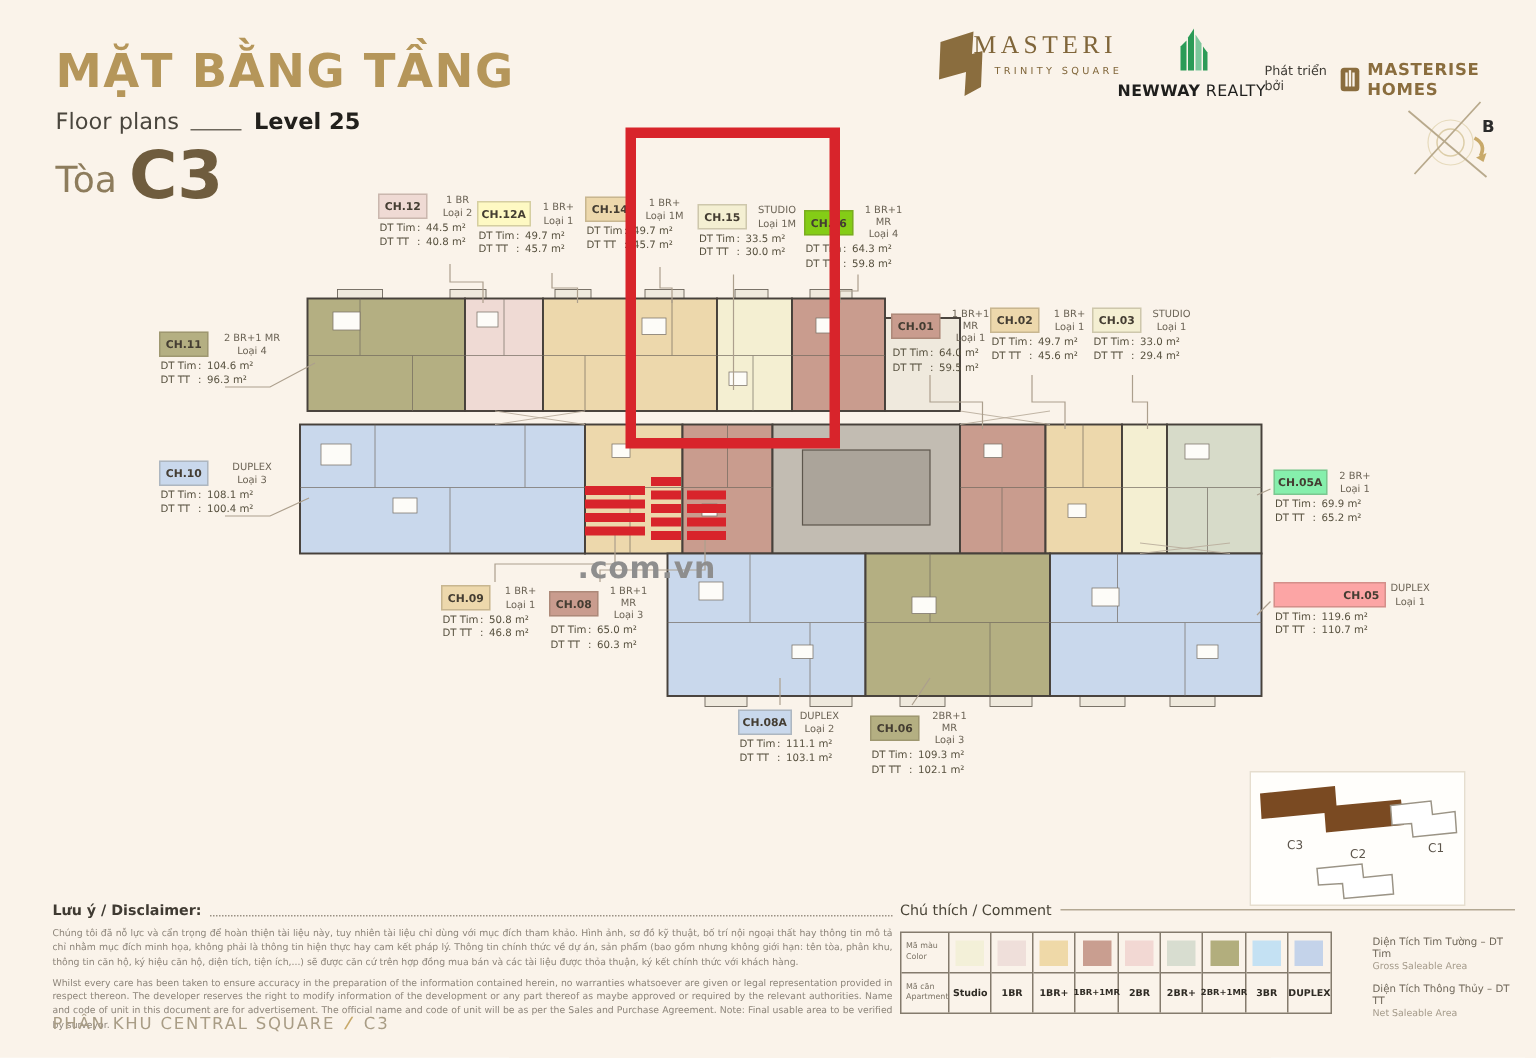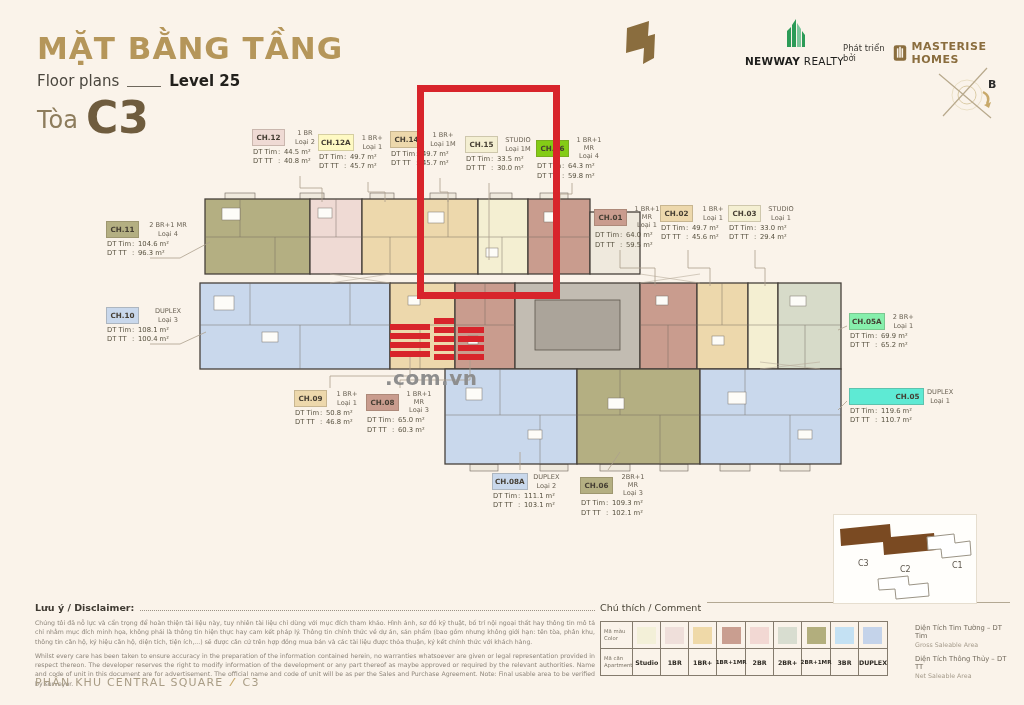--- a/index.html
+++ b/index.html
@@ -54,21 +54,21 @@
   .sitemap{position:absolute;left:833px;top:514px;width:142px;height:88px;background:#FFFEFB;
            border:1px solid #E6DECF;z-index:2;}
   .sm-lbl{position:absolute;font-size:8px;color:#5d564c;}
   
   .disc{position:absolute;left:35px;top:602px;width:560px;}
   .disc-head{display:flex;align-items:flex-end;gap:6px;}
   .disc-head .t{font-size:9.5px;font-weight:bold;color:#3f3a32;white-space:nowrap;}
   .disc-head .rule{flex:1;border-bottom:1px dotted #9a9184;margin-bottom:2px;}
   .disc p{margin:5px 0 0 0;font-size:6.2px;line-height:1.5;color:#8d857a;text-align:justify;}
   .legend{position:absolute;left:600px;top:602px;width:410px;}
-  .lg-head{display:flex;align-items:flex-start;gap:6px;}
+  .lg-head{display:flex;align-items:center;gap:6px;}
   .lg-head .t{font-size:9.5px;color:#4a4538;white-space:nowrap;}
   .lg-head .rule{flex:1;border-bottom:1px solid #b3a893;margin-bottom:2px;}
   .lg-table{display:flex;margin-top:8px;border:0.8px solid #847b6d;width:286px;}
   .lg-col0{width:32px;border-right:0.8px solid #847b6d;display:flex;flex-direction:column;}
   .lg-col{width:28px;border-right:0.8px solid #847b6d;display:flex;flex-direction:column;}
   .lg-col:last-child{border-right:none;}
   .lg-cell{height:26px;display:flex;align-items:center;justify-content:center;border-bottom:0.8px solid #847b6d;}
   .lg-cell:last-child{border-bottom:none;}
   .lg-c0{font-size:5.3px;color:#7a7264;flex-direction:column;line-height:1.3;align-items:flex-start;padding-left:3px;}
   .lg-sw{width:19px;height:17px;}
@@ -98,20 +98,24 @@
       <span class="pfx">Tòa</span>
       <span class="twr">C3</span>
     </div>
   </div>
 
   <div class="logos">
     <div class="masteri">
       <svg width="34" height="46" viewBox="0 0 34 46">
         <polygon points="2,8 24,1 23,16 30,14 29,38 18,44 19,28 1,33" fill="#8A6D3E"></polygon>
       </svg>
+      <div class="masteri-text">
+        <div class="masteri-name">MASTERI</div>
+        <div class="masteri-sub">TRINITY SQUARE</div>
+      </div>
     </div>
     <div class="newway">
       <svg width="34" height="32" viewBox="0 0 34 32">
         <polygon points="10,30 10,14 14,10 14,30" fill="#2C9B57"></polygon>
         <polygon points="15,30 15,8 19,2 19,30" fill="#2C9B57"></polygon>
         <polygon points="20,30 20,6 24,12 24,30" fill="#7CC79B"></polygon>
         <polygon points="25,30 25,14 28,18 28,30" fill="#2C9B57"></polygon>
       </svg>
       <div class="newway-name"><b>NEWWAY</b><span> REALTY</span></div>
     </div>
@@ -414,21 +418,21 @@
         <span class="val">69.9 m²</span>
       </div>
       <div class="u-area">
         <span class="lbl">DT TT</span>
         <span class="col">:</span>
         <span class="val">65.2 m²</span>
       </div>
     </div>
   <div class="unit-label" style="left:849px;top:388px;">
       <div class="u-top">
-        <span class="u-badge" style="background: #5eead4; padding-left: 44px;">CH.05</span>
+        <span class="u-badge" style="background: #fca5a5; padding-left: 44px;">CH.05</span>
         <span class="u-type">DUPLEX<br>Loại 1</span>
       </div>
       <div class="u-area">
         <span class="lbl">DT Tim</span>
         <span class="col">:</span>
         <span class="val">119.6 m²</span>
       </div>
       <div class="u-area">
         <span class="lbl">DT TT</span>
         <span class="col">:</span>

